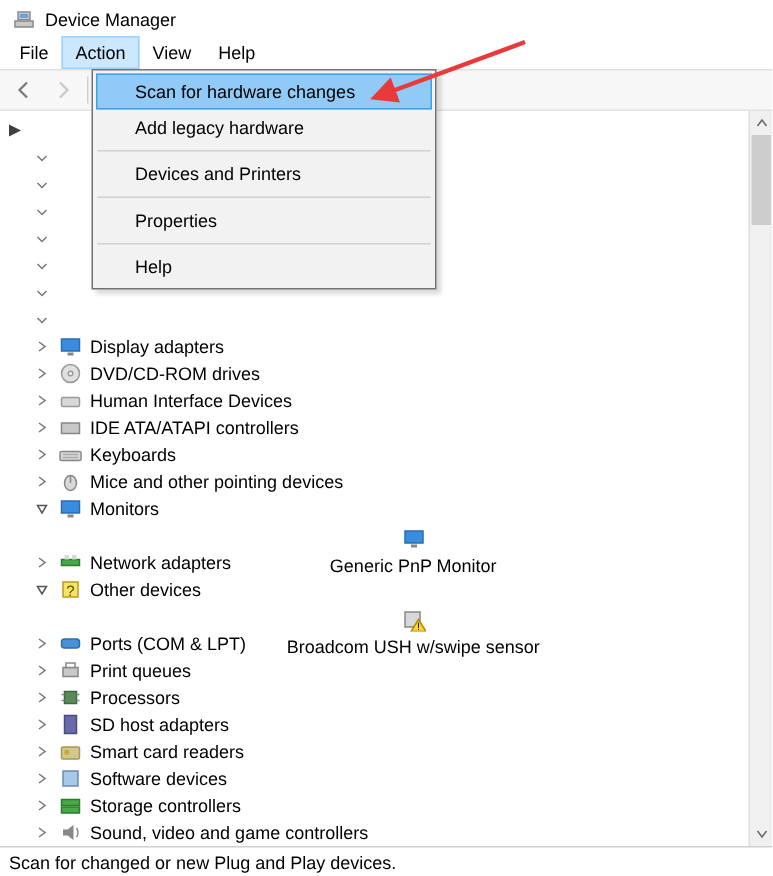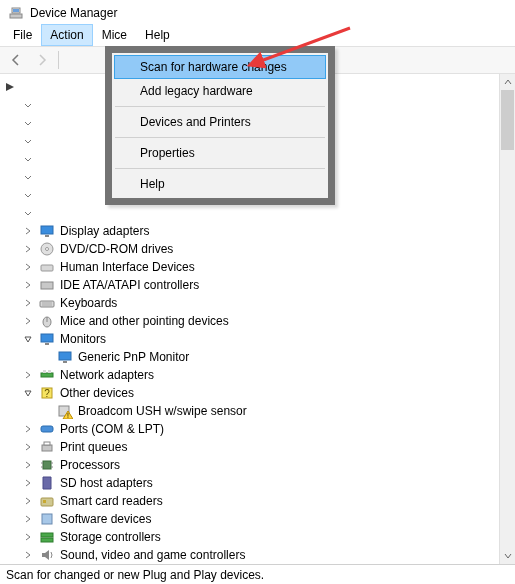--- a/index.html
+++ b/index.html
@@ -61,39 +61,38 @@
     align-items: center;
     height: 18px;
     gap: 3px;
     white-space: nowrap;
   }
   .arrow-slot { width:16px; display:flex; justify-content:center; align-items:center; }
   .arrow-slot svg { display:block; }
   .tree-icon { width:16px; height:16px; display:flex; align-items:center; justify-content:center; }
   .tree-label { padding: 0 2px; }
   .indent1 { padding-left: 18px; }
-  .indent2 { padding-left: 36px; }
+  .indent2 { padding-left: 36px; flex-direction: column; }
   .statusbar {
     position:absolute; bottom:0; left:0; right:0;
     height:20px; border-top:1px solid #d0d0d0;
     display:flex; align-items:center; padding:0 6px;
     font-size:12px; background:#fff;
   }
   
   .dropdown {
     position: absolute;
     top: 46px;
     left: 61px;
     width: 230px;
     background: #f2f2f2;
-    border: 7px solid #737373;
+    border: 1px solid #737373;
     box-shadow: 3px 3px 3px rgba(0,0,0,0.15);
     z-index: 20;
     padding: 2px;
-    margin-left: 44px;
   }
   .dd-item {
     padding: 5px 10px 5px 26px;
     font-size: 12px;
     cursor: default;
   }
   .dd-item.hl {
     background: #91c9f7;
     padding: 4px 9px 4px 25px;
     border:1px solid #3aa2e8;
@@ -120,21 +119,21 @@
       <rect x="4" y="3" width="8" height="5" fill="#e8e8e8" stroke="#888"></rect>
       <rect x="5" y="4" width="6" height="3" fill="#6ca0dc"></rect>
     </svg>
   </span>
   <span class="title">Device Manager</span>
 </div>
 
 <div class="menubar">
   <div class="menu-item">File</div>
   <div class="menu-item open">Action</div>
-  <div class="menu-item">Mice</div>
+  <div class="menu-item">View</div>
   <div class="menu-item">Help</div>
 </div>
 
 <div class="toolbar">
   <div class="tb-btn">
     <svg width="16" height="16" viewBox="0 0 16 16">
         <path d="M10 3 L5 8 L10 13" fill="none" stroke="#7a7a7a" stroke-width="1.5"></path>
       </svg>
   </div>
   <div class="tb-btn">

